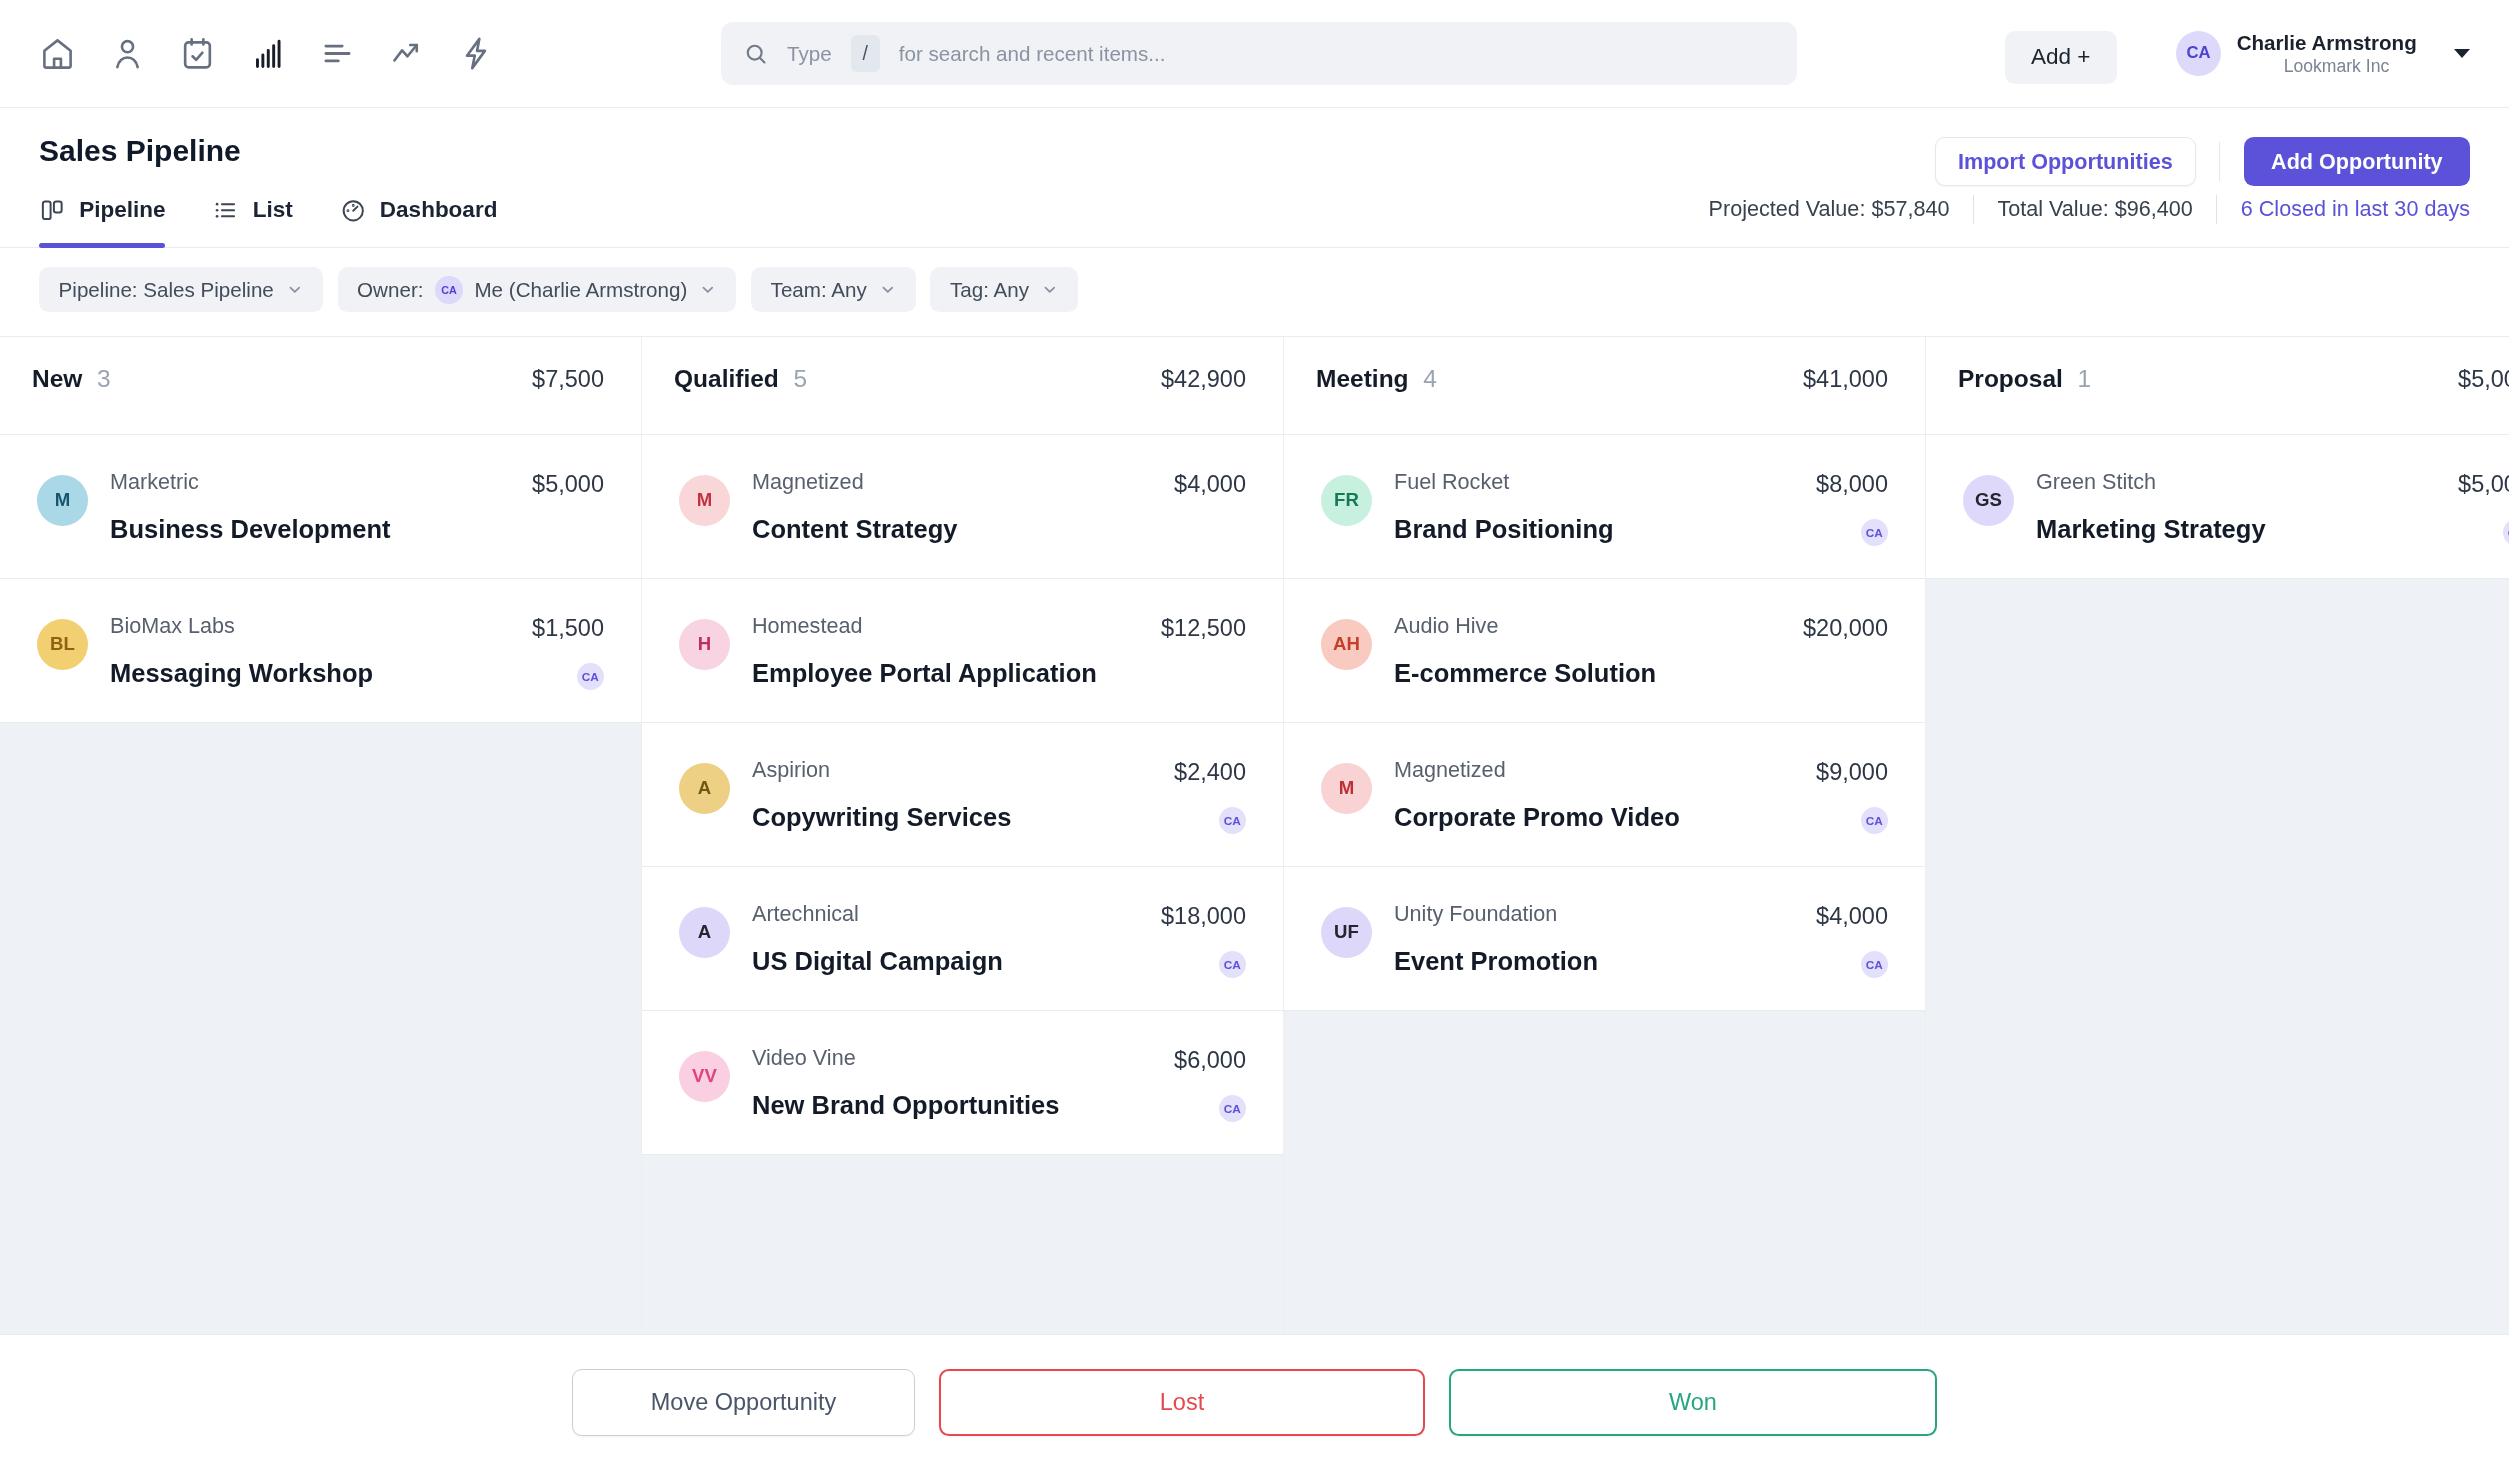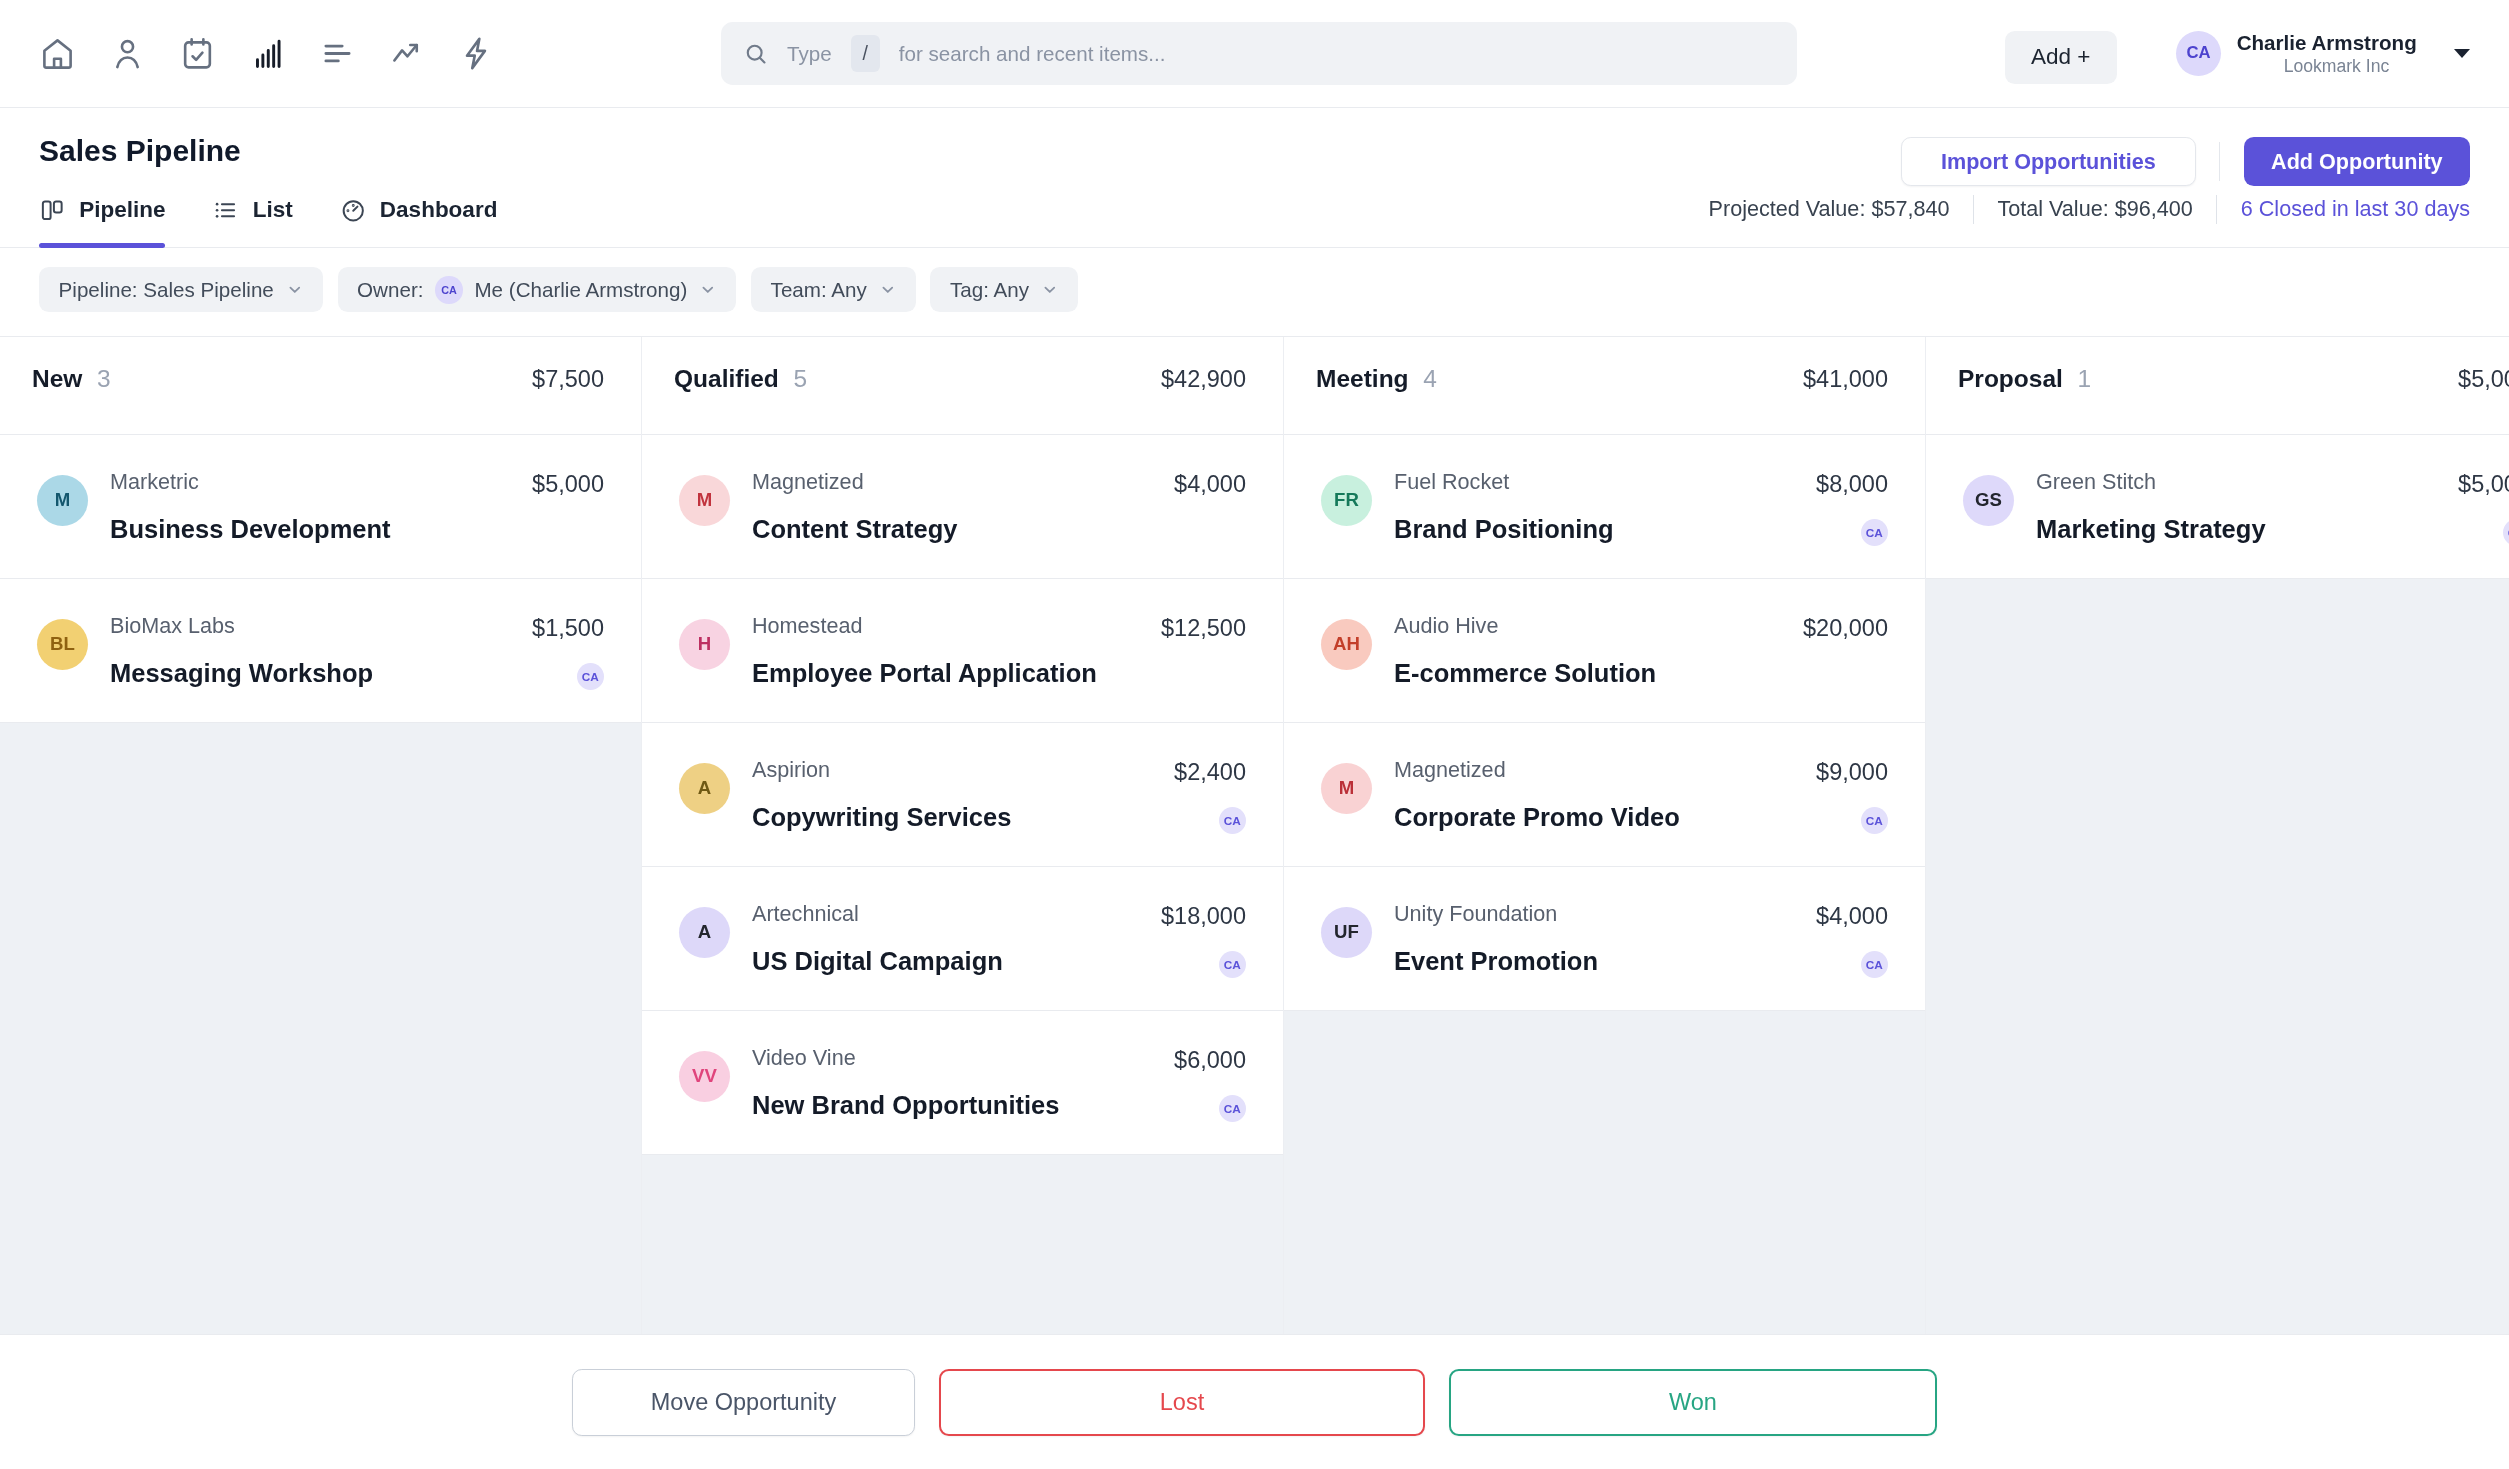--- a/index.html
+++ b/index.html
@@ -32,21 +32,21 @@
     font-size:16.7px; font-weight:700; display:flex; align-items:center; justify-content:center; }
   .user-name { font-size:20.6px; font-weight:700; color:#1a2230; line-height:1.3; }
   .user-org { font-size:17.6px; color:#7a8494;margin-left:47px; }
   .user-caret { width:0; height:0; margin-left:21.6px; border-left:8.8px solid transparent;
     border-right:8.8px solid transparent; border-top:9.8px solid #1a2230; }
 
   
   .page-head { position:relative; padding:25.5px 39px 0; }
   .page-title { font-size:30px; font-weight:700; color:#10192a; }
   .head-actions { position:absolute; right:39px; top:29px; display:flex; align-items:center; }
-  .btn-import { height:49px; padding:0 39px; background:#fff; border:1px solid #e4e7ec;
+  .btn-import { height:49px; padding:0 22px; background:#fff; border:1px solid #e4e7ec;
     border-radius:9.8px; color:var(--accent); font-size:21.6px; font-weight:600; cursor:pointer;
     box-shadow:0 1px 2px rgba(16,24,40,.05); font-family:inherit; }
   .action-divider { width:1px; height:39px; background:#e4e7ec; margin:0 23.5px; }
   .btn-addopp { height:49px; padding:0 27.4px; background:var(--accent); border:none;
     border-radius:9.8px; color:#fff; font-size:21.6px; font-weight:600; cursor:pointer; font-family:inherit; }
 
   .tabs-row { display:flex; align-items:center; padding:0 39px; margin-top:11.8px;
     border-bottom:1px solid var(--border); }
   .tab { display:flex; align-items:center; gap:13.7px; font-size:22.5px; font-weight:600;
     color:#1b2432; padding:17.6px 0 23.5px; margin-right:47px; position:relative; cursor:pointer; }

